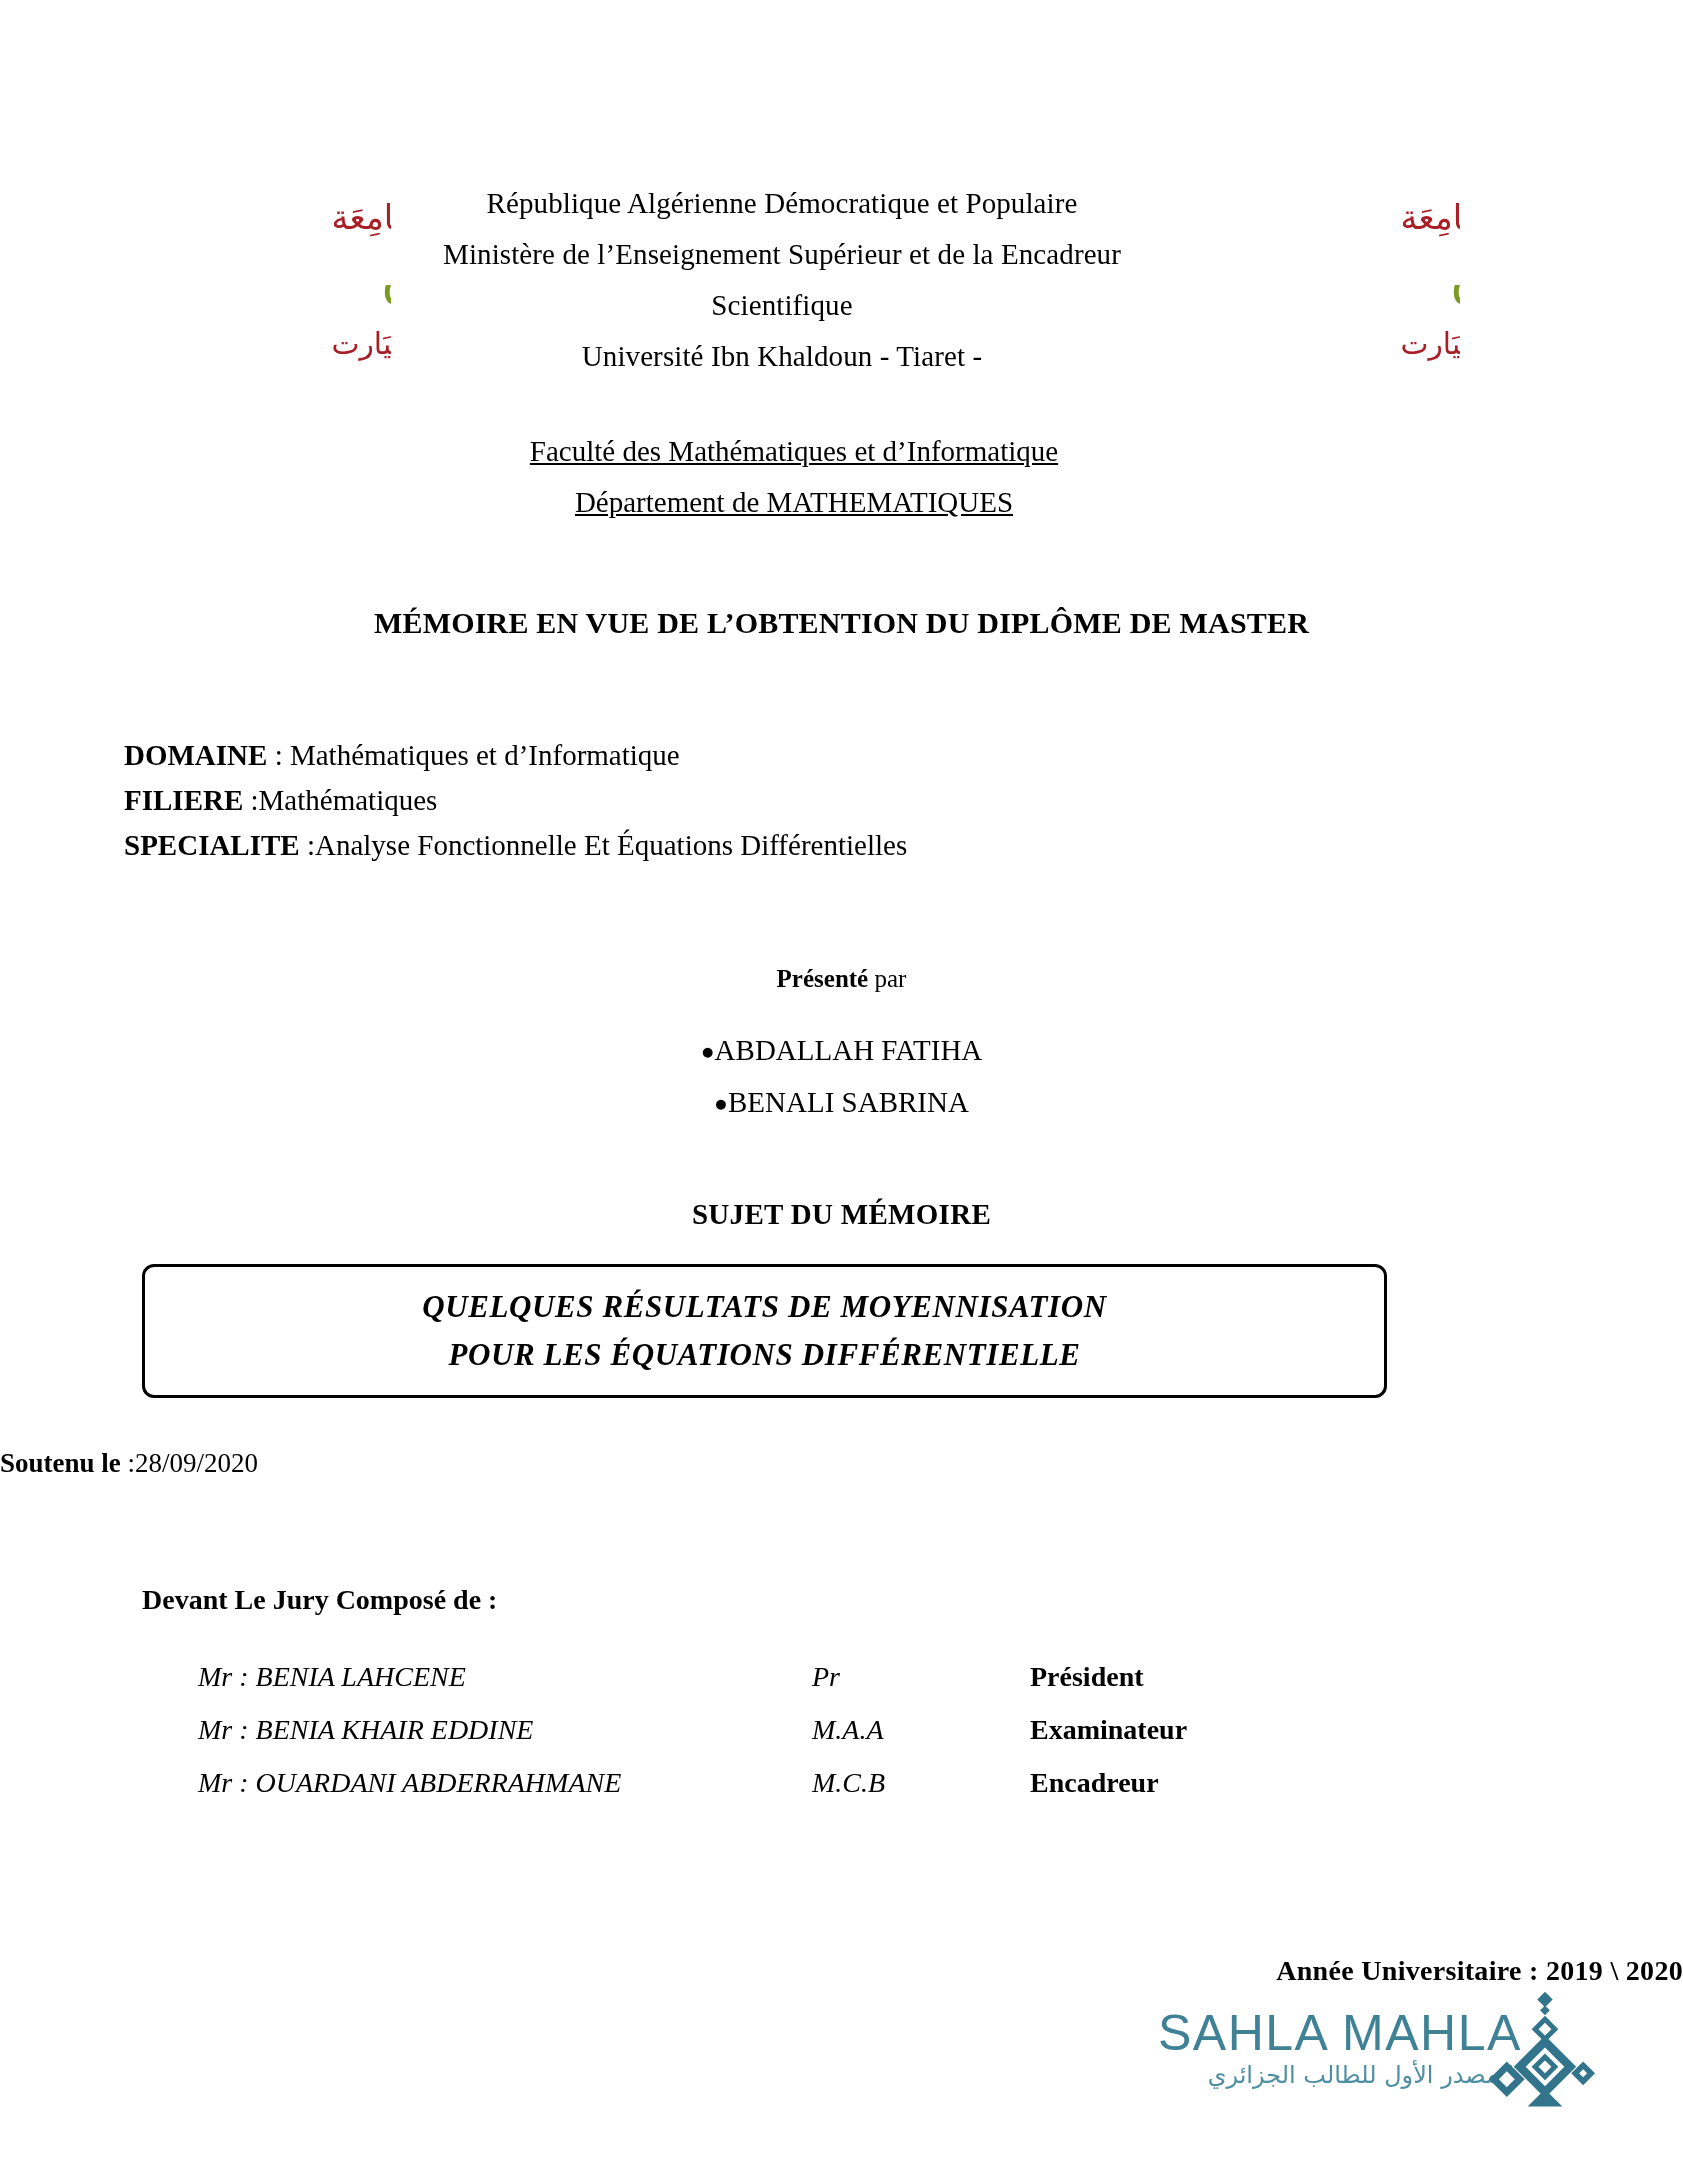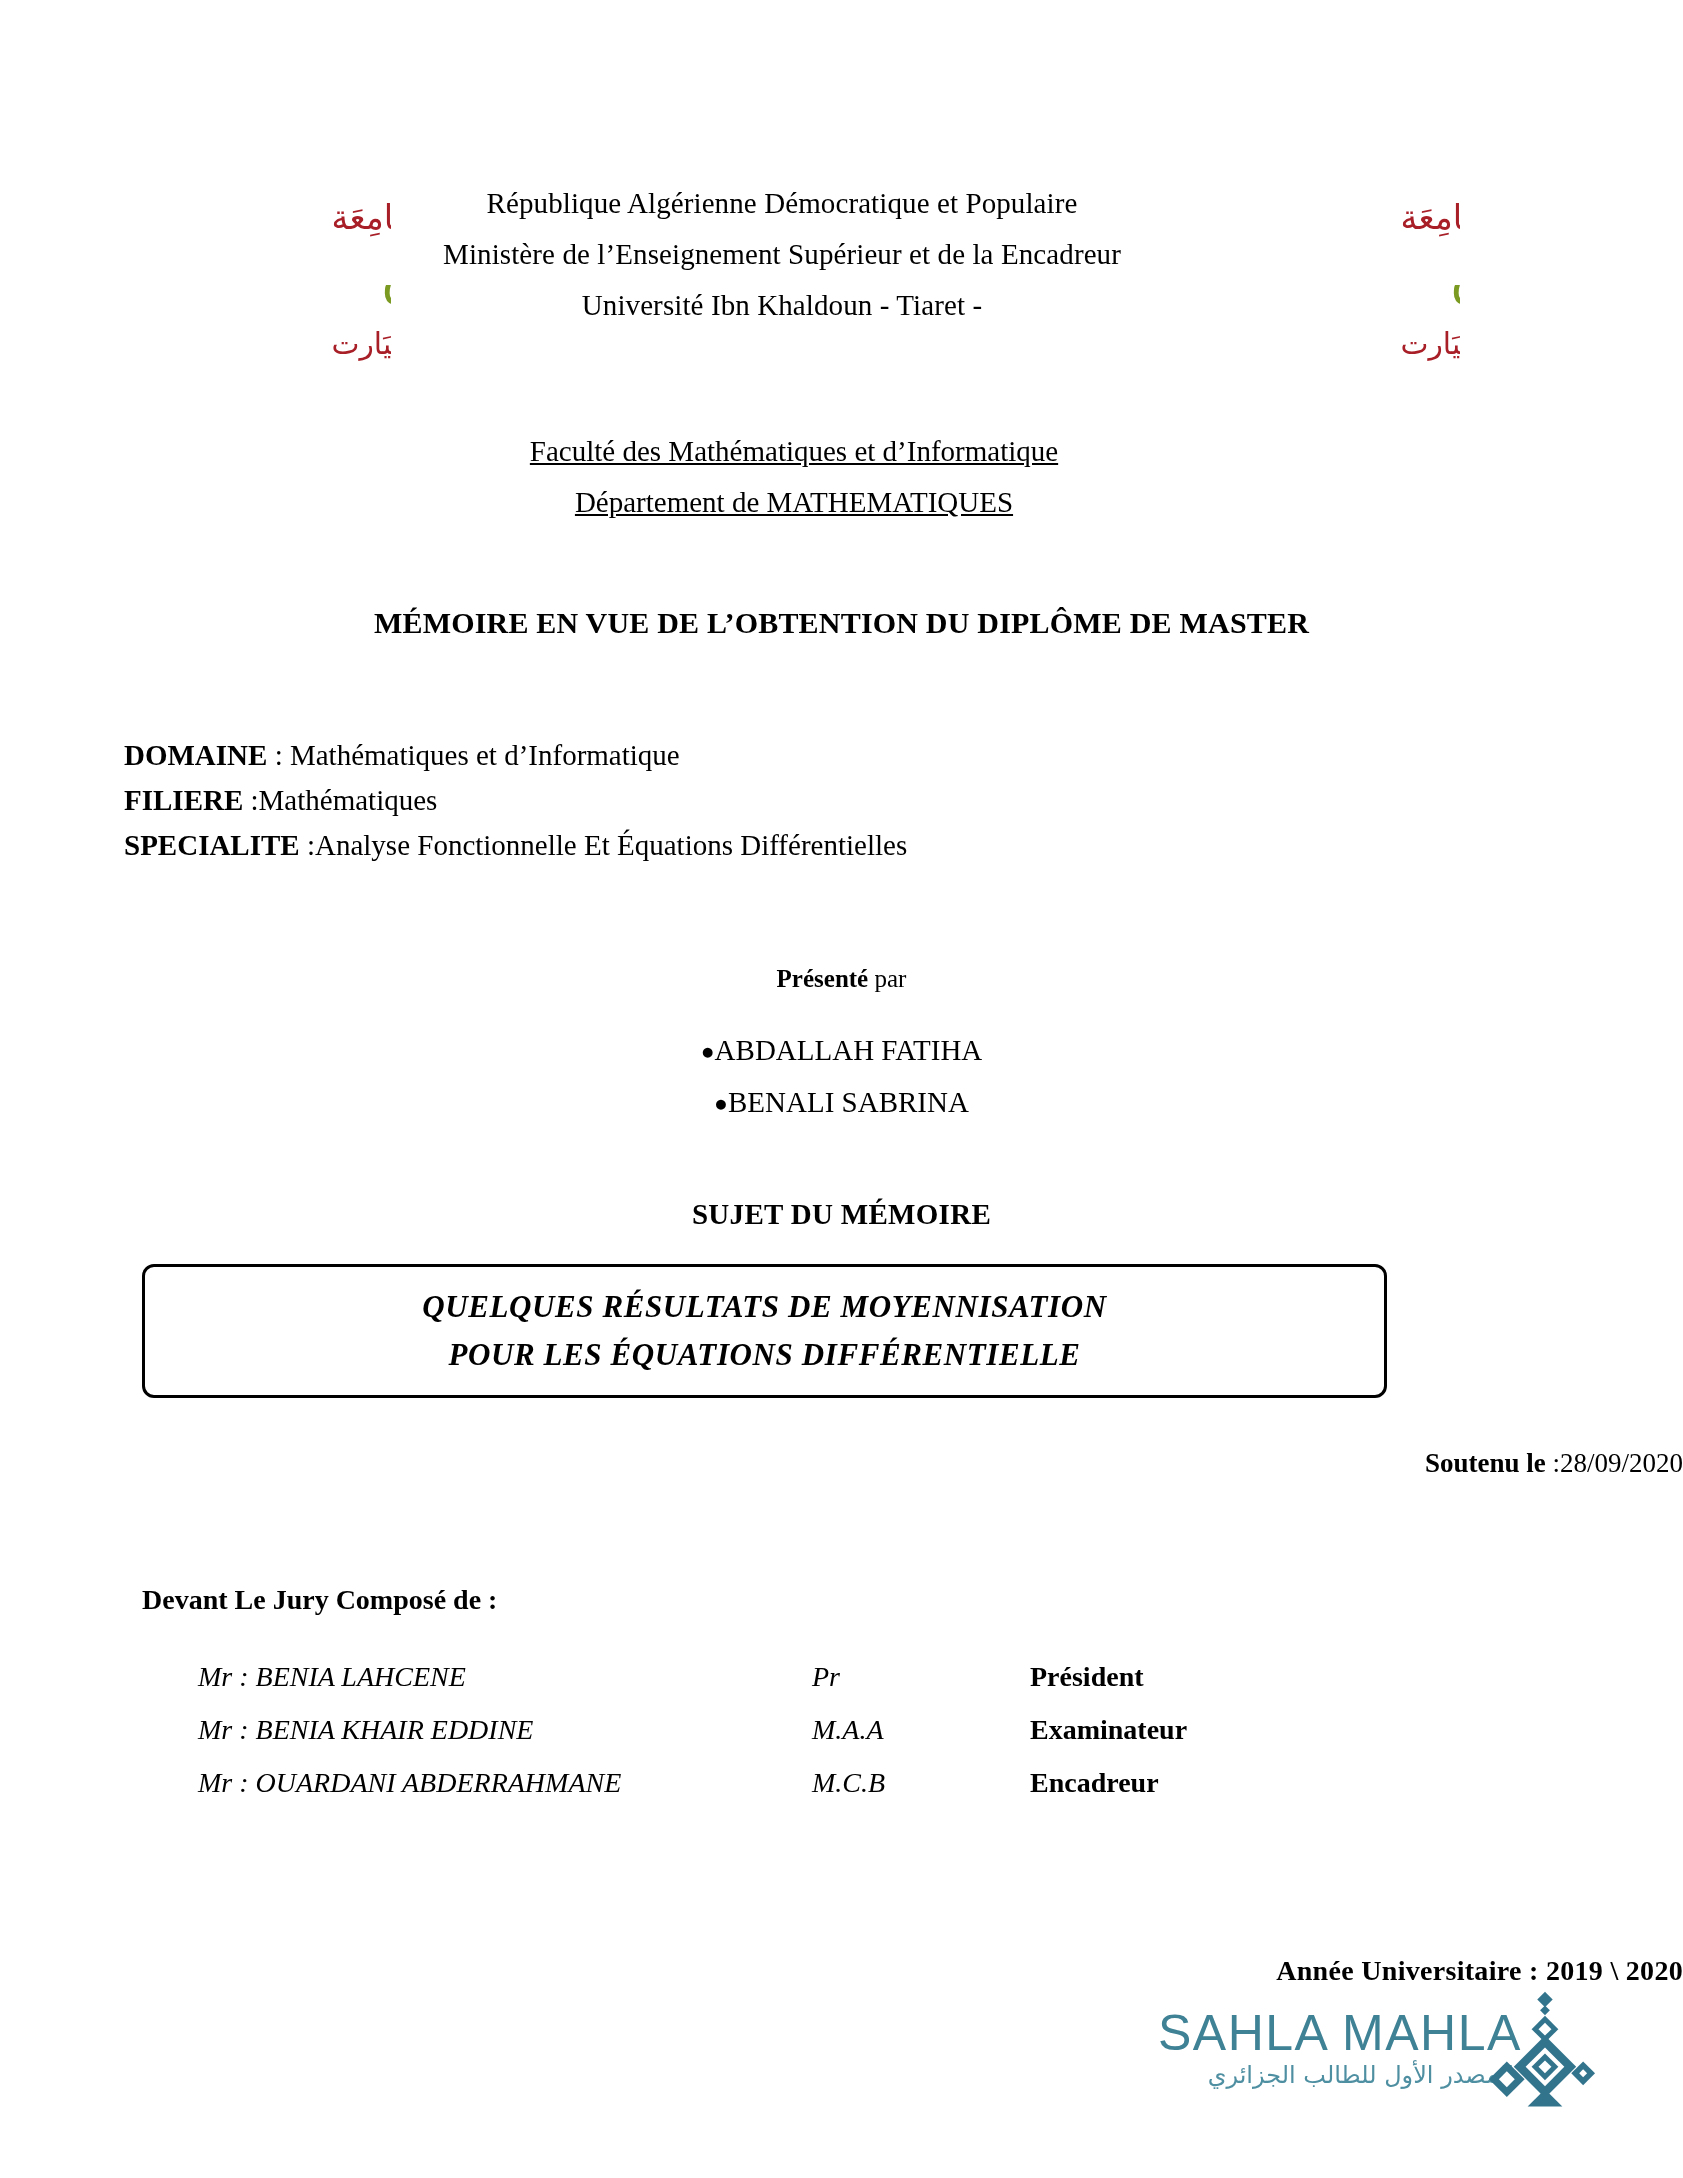--- a/index.html
+++ b/index.html
@@ -149,21 +149,21 @@
     text-align: center;
     white-space: nowrap;
   }
 
   
   .soutenu {
     position: absolute;
     left: 0;
     top: 1448px;
     width: 1683px;
-    text-align: right;
+    text-align: left;
     font-size: 27px;
   }
   .soutenu .strong { font-weight: bold; }
 
   
   .jury-head {
     position: absolute;
     left: 142px;
     top: 1584px;
     font-size: 28px;
@@ -263,20 +263,21 @@
       <svg viewBox="0 0 210 215" xmlns="http://www.w3.org/2000/svg" aria-hidden="true">
         <text class="ar-red" x="150" y="62" font-family="DejaVu Sans, sans-serif" font-size="34" text-anchor="end" direction="rtl">جَامِعَة</text>
         <text class="ar-green" x="200" y="130" font-family="DejaVu Sans, sans-serif" font-size="54" text-anchor="end" direction="rtl">ابن خَلدُون</text>
         <text class="ar-red" x="150" y="188" font-family="DejaVu Sans, sans-serif" font-size="30" text-anchor="end" direction="rtl">تِيَارت</text>
       </svg>
     </div>
 
     <div class="inst-lines">
       <div>République Algérienne Démocratique et Populaire</div>
       <div>Ministère de l’Enseignement Supérieur et de la Encadreur</div>
+      <div>Scientifique</div>
       <div>Université Ibn Khaldoun - Tiaret -</div>
     </div>
 
     <div class="logo logo-right">
       <svg viewBox="0 0 210 215" xmlns="http://www.w3.org/2000/svg" aria-hidden="true">
         <text class="ar-red" x="150" y="62" font-family="DejaVu Sans, sans-serif" font-size="34" text-anchor="end" direction="rtl">جَامِعَة</text>
         <text class="ar-green" x="200" y="130" font-family="DejaVu Sans, sans-serif" font-size="54" text-anchor="end" direction="rtl">ابن خَلدُون</text>
         <text class="ar-red" x="150" y="188" font-family="DejaVu Sans, sans-serif" font-size="30" text-anchor="end" direction="rtl">تِيَارت</text>
       </svg>
     </div>

